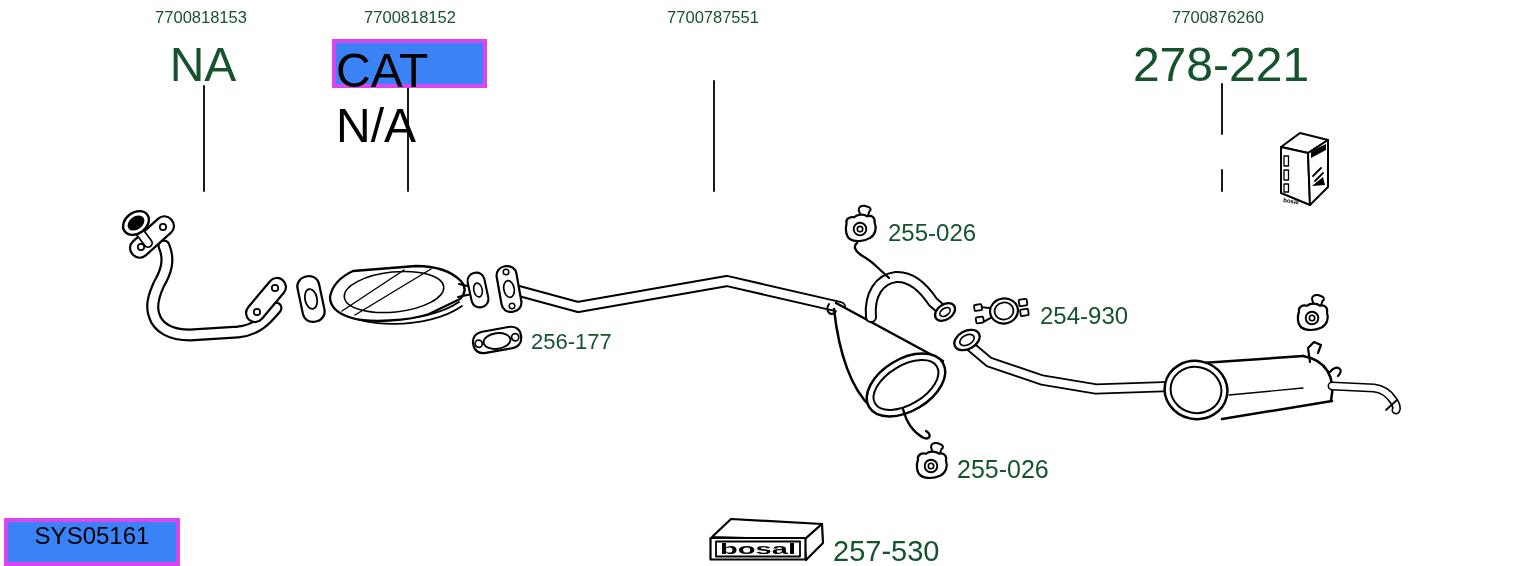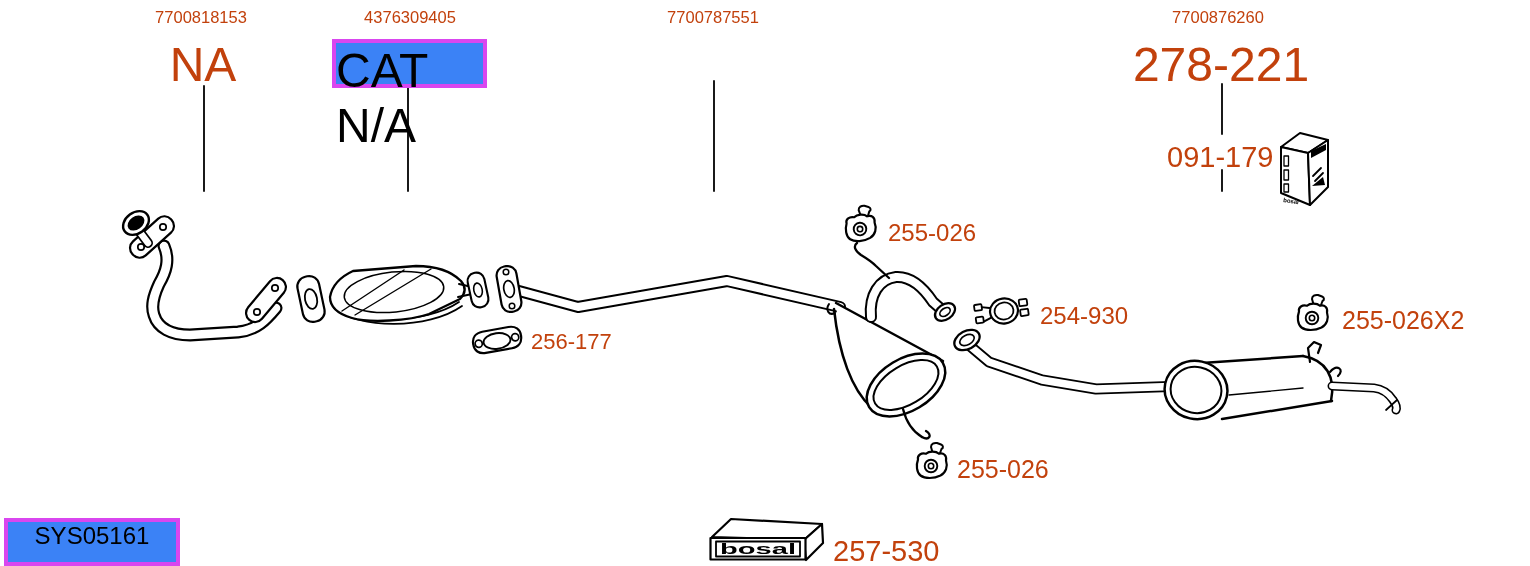--- a/index.html
+++ b/index.html
@@ -1,19 +1,19 @@
 <!DOCTYPE html>
 <html><head>
 <meta charset="utf-8">
 <style>
   html,body{margin:0;padding:0;background:#fff}
   .stage{position:relative;width:1530px;height:566px;background:#fff;overflow:hidden;
          font-family:"Liberation Sans",sans-serif;color:#000}
   .stage svg{position:absolute;left:0;top:0}
-  .lbl{position:absolute;white-space:nowrap;line-height:1.18;color:#c2410c}
+  .lbl{position:absolute;white-space:nowrap;line-height:1.18;color:#14532d}
   .centered{transform:translateX(-50%)}
   .small{font-size:16.5px}
   .big{font-size:48px}
   .mid{font-size:24px}
   .boxed{position:absolute;border:4px solid #d946ef;display:flex;align-items:flex-start;justify-content:center;background:#3b82f6}
   .svgtxt{font-family:"Liberation Sans",sans-serif;font-weight:bold}
 </style>
 </head>
 <body>
 
@@ -157,35 +157,33 @@
         <polygon points="804,540 822,524 823,543 806,560" fill="#fff"></polygon>
         <rect x="710.5" y="538" width="95" height="21.5" fill="#fff"></rect>
         <rect x="716" y="541.5" width="84" height="15" stroke-width="1.8" fill="none"></rect>
         <text class="svgtxt" x="758" y="554" font-size="15" text-anchor="middle" textLength="76" lengthAdjust="spacingAndGlyphs" fill="#000" stroke="none">bosal</text>
       </g>
 
     </g>
   </svg>
 
   <div class="lbl small centered" style="left:201px;top:8px">7700818153</div>
-  <div class="lbl small centered" style="left:410px;top:8px">4376309405</div>
+  <div class="lbl small centered" style="left:410px;top:8px">7700818152</div>
   <div class="lbl small centered" style="left:713px;top:8px">7700787551</div>
   <div class="lbl small centered" style="left:1218px;top:8px">7700876260</div>
 
   <div class="lbl big centered" style="left:203px;top:37px">NA</div>
   <div class="boxed" style="left:332px;top:39px;width:147px;height:41px">
     <span class="big">CAT N/A</span>
   </div>
   <div class="lbl big centered" style="left:1221px;top:37px">278-221</div>
-  <div class="lbl" style="left:1167px;top:140px;font-size:29px">091-179</div>
 
   <div class="lbl mid" style="left:888px;top:219px">255-026</div>
   <div class="lbl" style="left:531px;top:329px;font-size:22px">256-177</div>
   <div class="lbl mid" style="left:1040px;top:302px">254-930</div>
-  <div class="lbl" style="left:1342px;top:306px;font-size:25px">255-026X2</div>
   <div class="lbl" style="left:957px;top:455px;font-size:25px">255-026</div>
   <div class="lbl" style="left:833px;top:534px;font-size:29px">257-530</div>
 
   <div class="boxed" style="left:4px;top:518px;width:168px;height:40px">
     <span style="font-size:24px">SYS05161</span>
   </div>
 
 </div>
 
 </body></html>

